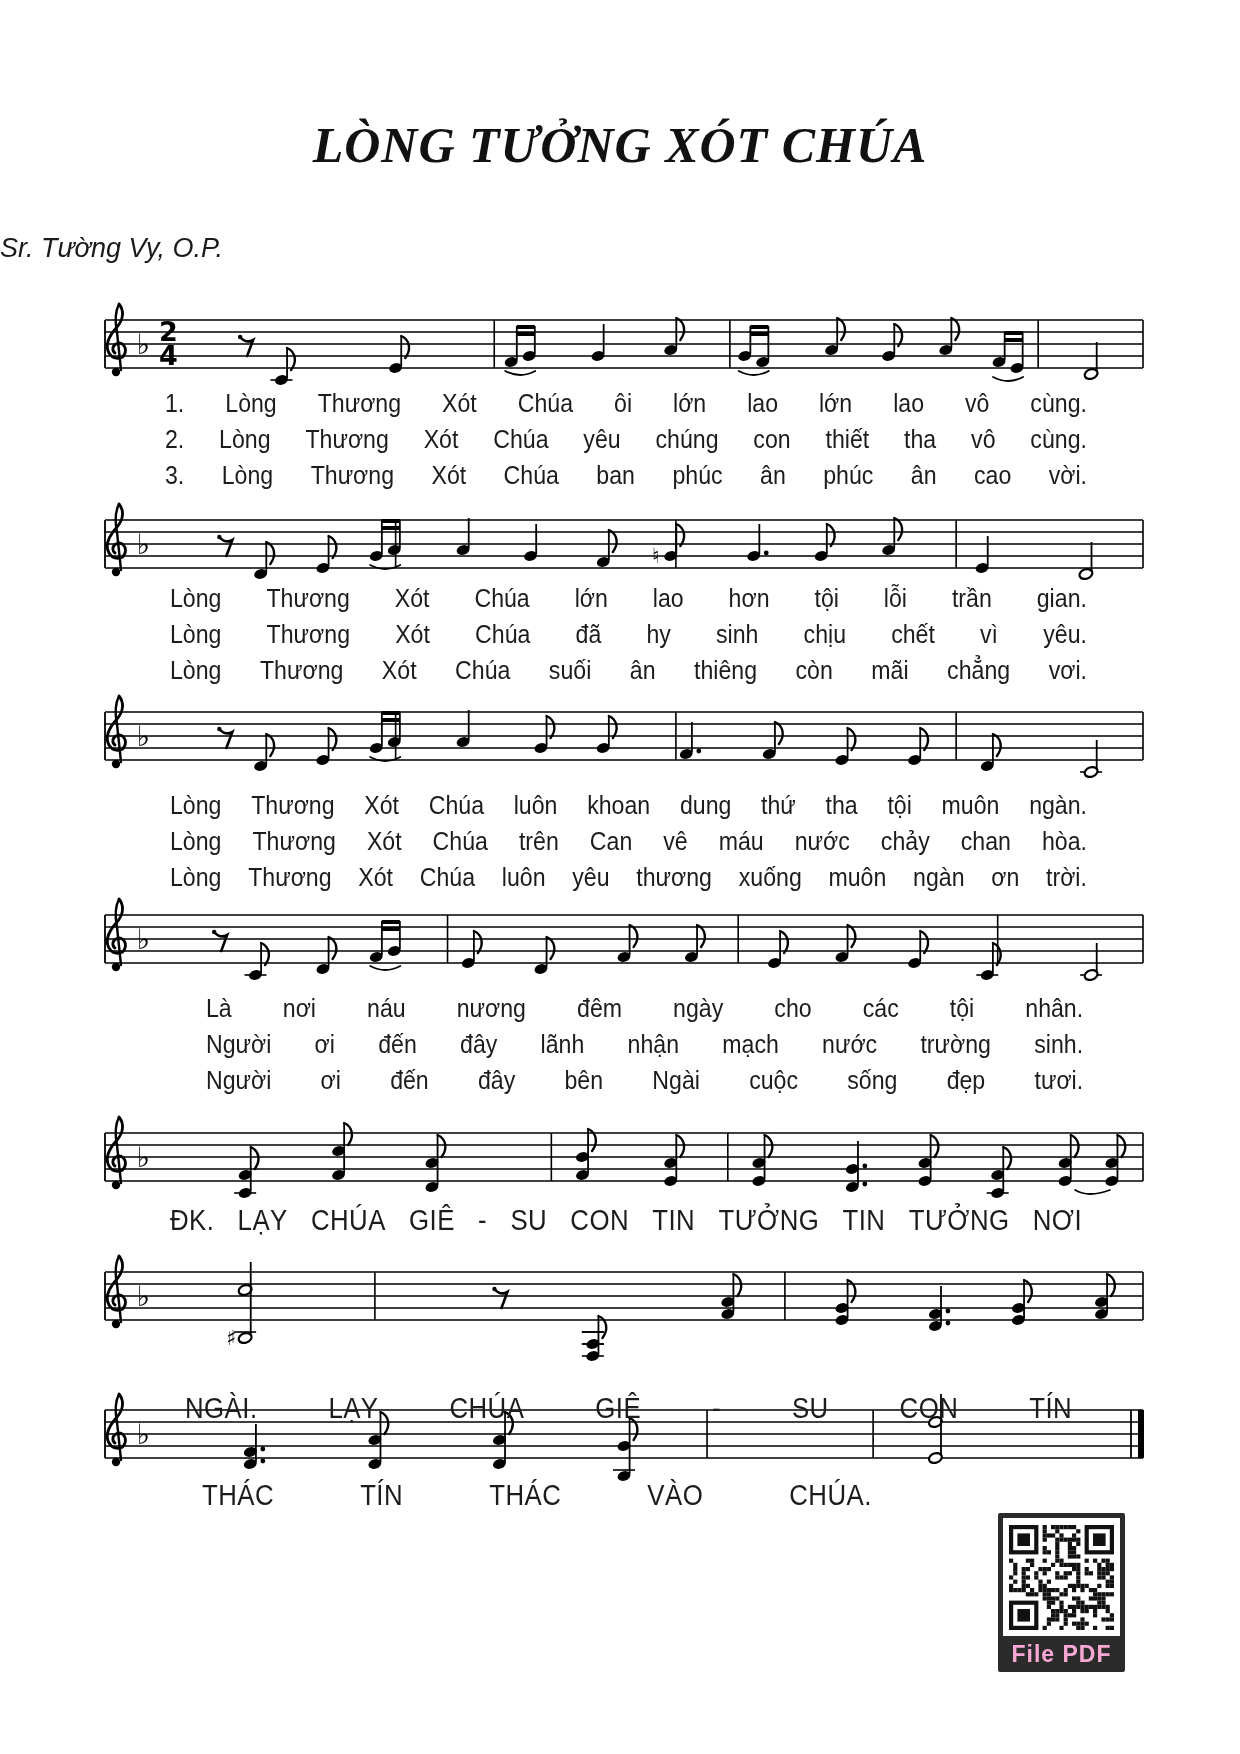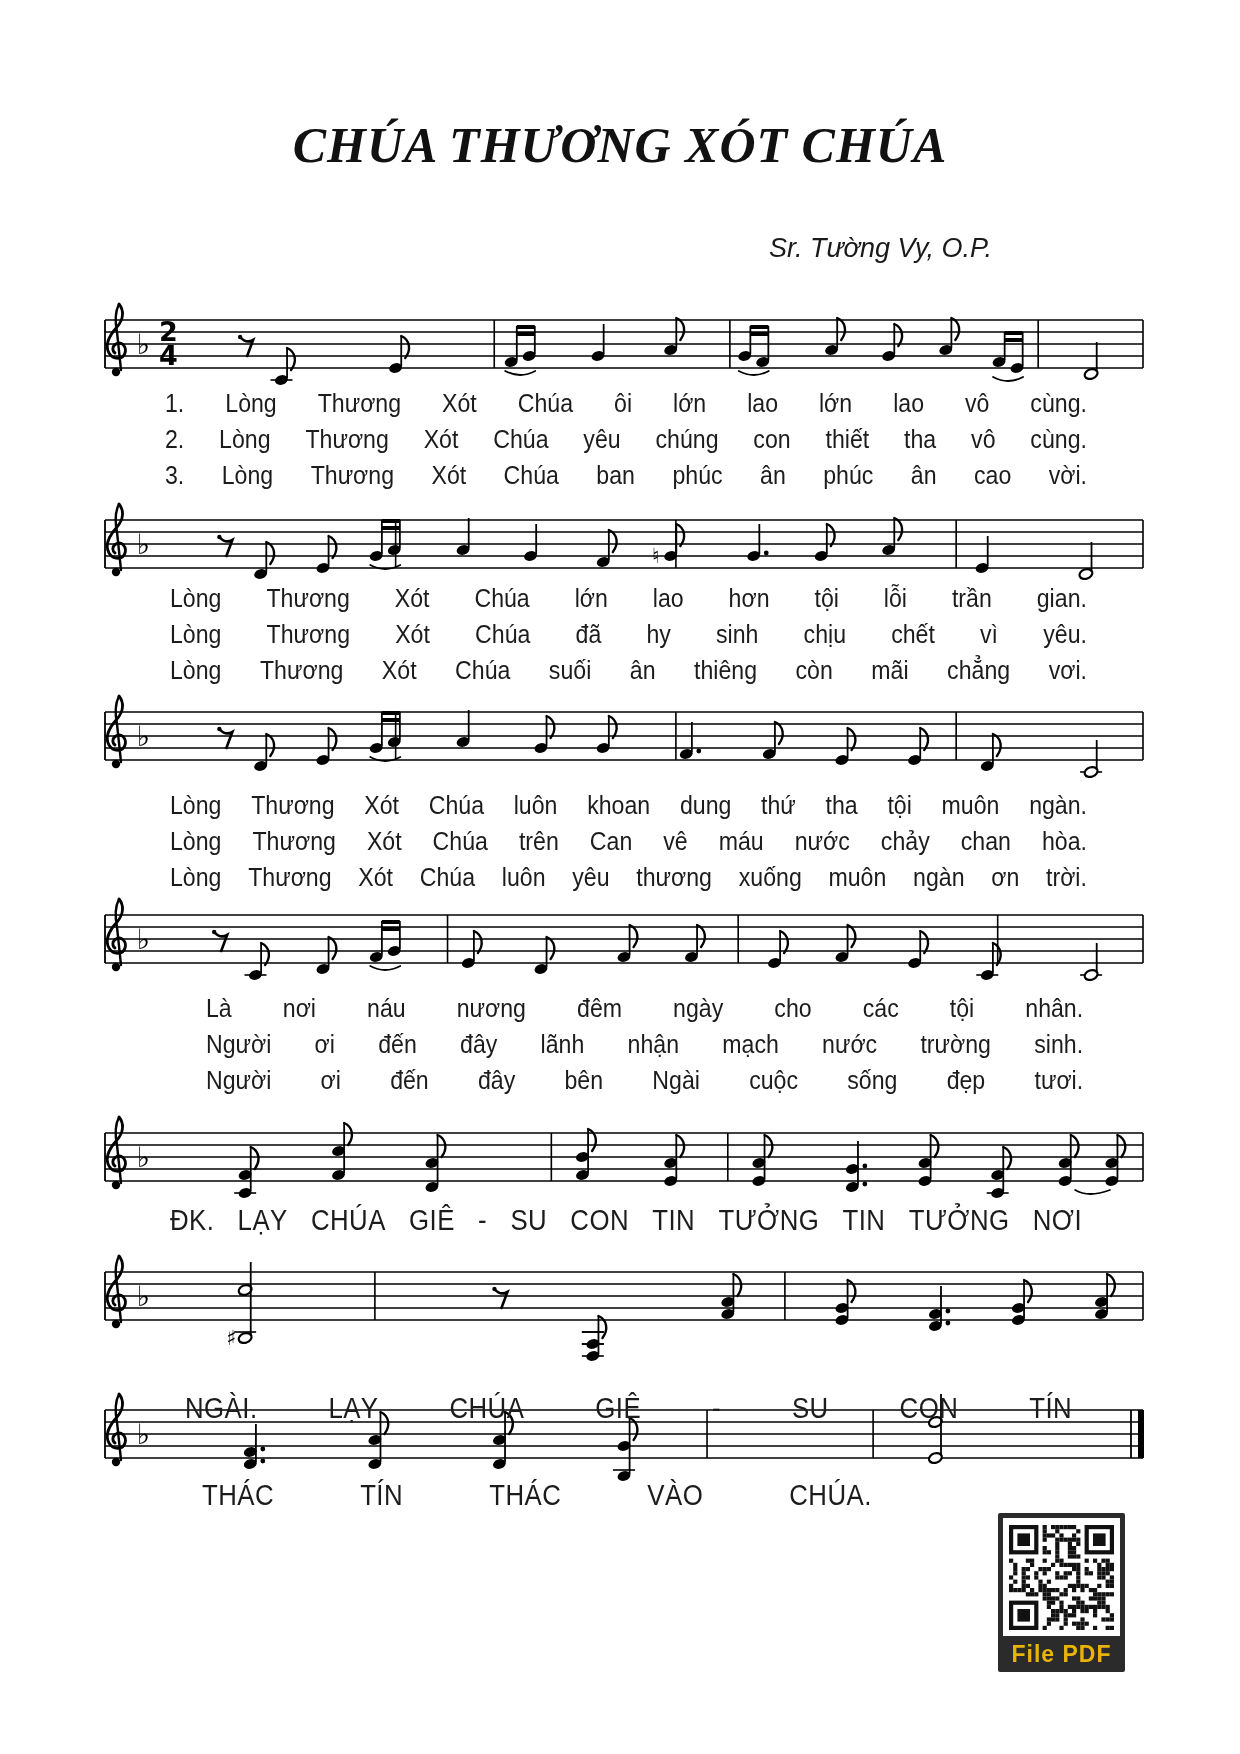--- a/index.html
+++ b/index.html
@@ -6,21 +6,21 @@
   .page{
     position:relative;width:1240px;height:1754px;background:#ffffff;
     font-family:"Liberation Sans",sans-serif;color:#151515;overflow:hidden;
   }
   .title{
     position:absolute;top:116px;left:0;right:0;text-align:center;
     font-family:"Liberation Serif",serif;font-style:italic;font-weight:bold;
     font-size:50px;letter-spacing:1px;color:#111;
   }
   .composer{
-    position:absolute;top:233px;left:0;width:992px;text-align:right;
+    position:absolute;top:233px;left:0;width:992px;
     font-style:italic;font-size:27px;color:#1a1a1a;
   }
   .lyrics{position:absolute;}
   .lline{
     display:flex;justify-content:space-between;align-items:baseline;
     height:36px;width:112%;transform:scaleX(0.89);transform-origin:0 50%;
     font-size:26px;color:#1c1c1c;white-space:nowrap;
   }
   .chorus .lline{font-size:29px;height:40px;letter-spacing:0.5px;}
   svg.staff{position:absolute;left:85px;}
@@ -28,28 +28,28 @@
   .qr-box{
     position:absolute;left:998px;top:1513px;width:127px;height:159px;
     background:#2b2b2b;border-radius:2px;display:flex;flex-direction:column;
   }
   .qr-canvas{
     margin:5px 5px 0 5px;background:#fff;flex:1;
     display:flex;align-items:center;justify-content:center;
   }
   .qr-label{
     height:36px;display:flex;align-items:center;justify-content:center;
-    color:#eab308;font-weight:bold;font-size:23px;letter-spacing:1px;
+    color:#f9a8d4;font-weight:bold;font-size:23px;letter-spacing:1px;
   }
 </style>
 </head>
 <body>
 
 <div class="page">
-  <div class="title">CHÚA THƯƠNG XÓT CHÚA</div>
+  <div class="title">LÒNG TƯỞNG XÓT CHÚA</div>
   <div class="composer">Sr. Tường Vy, O.P.</div>
 
   <div id="score">
       <svg width="1100" height="150" class="staff" style="top: 260px;">
         <line x1="20" y1="60" x2="1058" y2="60" stroke="#000" stroke-width="1.6"></line>
         <line x1="20" y1="72" x2="1058" y2="72" stroke="#000" stroke-width="1.6"></line>
         <line x1="20" y1="84" x2="1058" y2="84" stroke="#000" stroke-width="1.6"></line>
         <line x1="20" y1="96" x2="1058" y2="96" stroke="#000" stroke-width="1.6"></line>
         <line x1="20" y1="108" x2="1058" y2="108" stroke="#000" stroke-width="1.6"></line>
         <line x1="20" y1="60" x2="20" y2="108" stroke="#000" stroke-width="1.8"></line>

